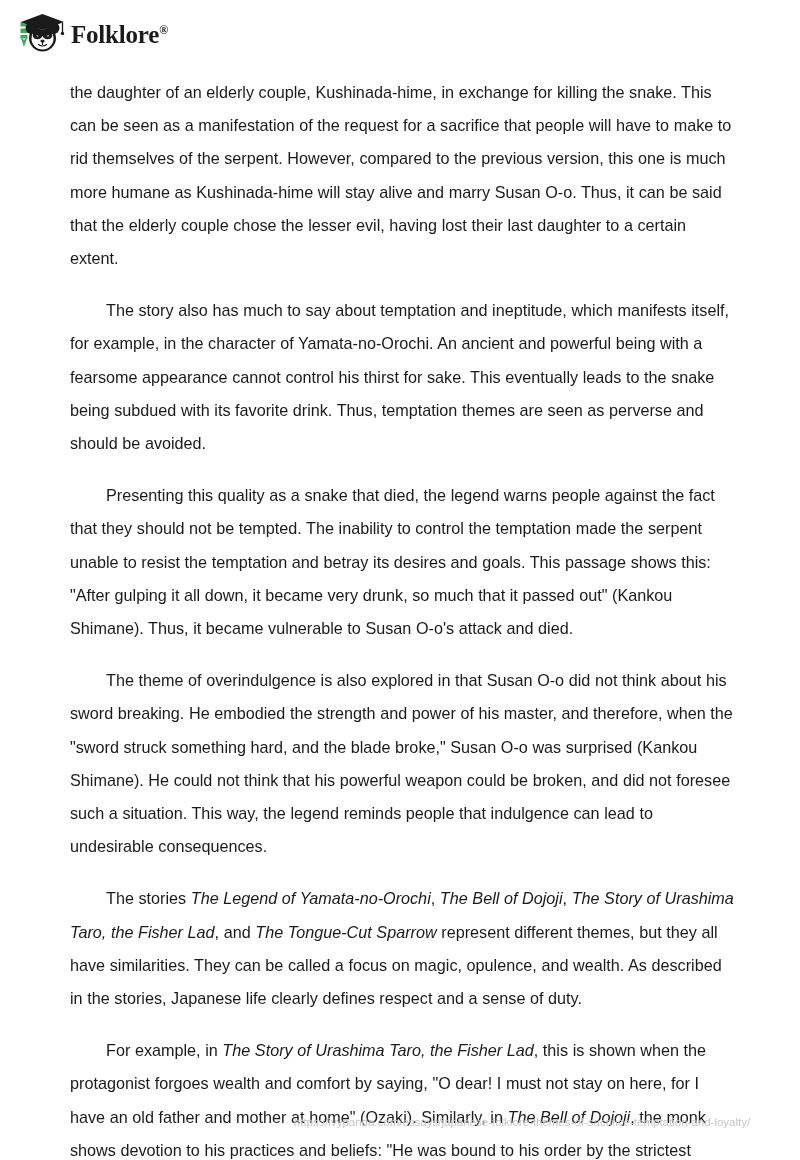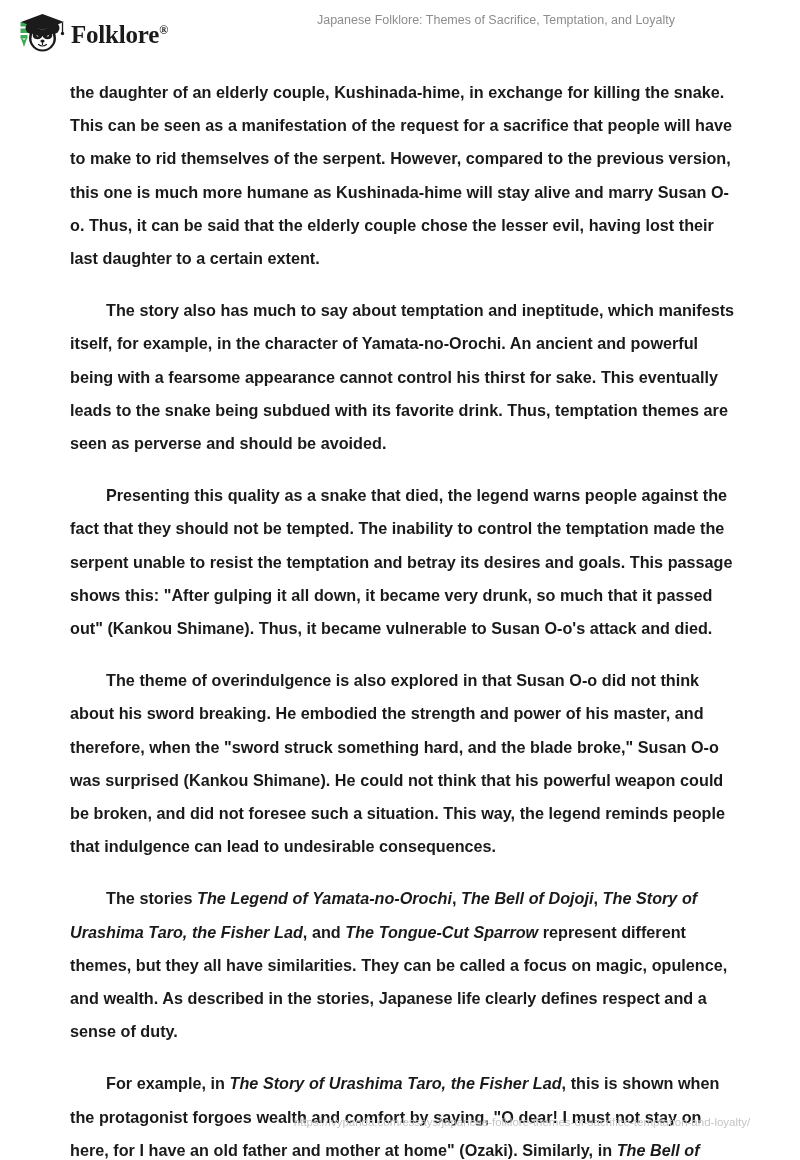--- a/index.html
+++ b/index.html
@@ -76,21 +76,20 @@
     width: 666px;
   }
   .para {
     font-size: 16.2px;
     line-height: 33.2px;
     color: #1a1a1a;
     text-align: left;
     margin: 0 0 19px 0;
     text-indent: 0;
     word-spacing: 0.1px;
-    font-weight: bold;
   }
   .para.indent {
     text-indent: 36px;
   }
   .para em, .para i {
     font-style: italic;
   }
 
   
   #page-footer {
@@ -149,21 +148,20 @@
       <g>
         <path d="M57 6 L100 22 L57 38 L14 22 Z" fill="#1b1b1b"></path>
         <path d="M36 29 L36 45 Q57 56 78 45 L78 29 L57 38 Z" fill="#1b1b1b"></path>
         <path d="M97 23 L97 43" stroke="#1b1b1b" stroke-width="2.6" fill="none"></path>
         <circle cx="97" cy="45" r="3.4" fill="#1b1b1b"></circle>
       </g>
     </svg>
     <span id="brand-wordmark"><span>Folklore</span><span class="reg">®</span></span>
   </div>
 
-  <div id="header-title">Japanese Folklore: Themes of Sacrifice, Temptation, and Loyalty</div>
 </div>
 
 <div id="essay-body">
     <p class="para"><span>the daughter of an elderly couple, Kushinada-hime, in exchange for killing the snake. This can be seen as a manifestation of the request for a sacrifice that people will have to make to rid themselves of the serpent. However, compared to the previous version, this one is much more humane as Kushinada-hime will stay alive and marry Susan O-o. Thus, it can be said that the elderly couple chose the lesser evil, having lost their last daughter to a certain extent.</span></p>
     <p class="para indent"><span>The story also has much to say about temptation and ineptitude, which manifests itself, for example, in the character of Yamata-no-Orochi. An ancient and powerful being with a fearsome appearance cannot control his thirst for sake. This eventually leads to the snake being subdued with its favorite drink. Thus, temptation themes are seen as perverse and should be avoided.</span></p>
     <p class="para indent"><span>Presenting this quality as a snake that died, the legend warns people against the fact that they should not be tempted. The inability to control the temptation made the serpent unable to resist the temptation and betray its desires and goals. This passage shows this: "After gulping it all down, it became very drunk, so much that it passed out" (Kankou Shimane). Thus, it became vulnerable to Susan O-o's attack and died.</span></p>
     <p class="para indent"><span>The theme of overindulgence is also explored in that Susan O-o did not think about his sword breaking. He embodied the strength and power of his master, and therefore, when the "sword struck something hard, and the blade broke," Susan O-o was surprised (Kankou Shimane). He could not think that his powerful weapon could be broken, and did not foresee such a situation. This way, the legend reminds people that indulgence can lead to undesirable consequences.</span></p>
     <p class="para indent"><span>The stories </span><em>The Legend of Yamata-no-Orochi</em><span>, </span><em>The Bell of Dojoji</em><span>, </span><em>The Story of Urashima Taro, the Fisher Lad</em><span>, and </span><em>The Tongue-Cut Sparrow</em><span> represent different themes, but they all have similarities. They can be called a focus on magic, opulence, and wealth. As described in the stories, Japanese life clearly defines respect and a sense of duty.</span></p>
     <p class="para indent"><span>For example, in </span><em>The Story of Urashima Taro, the Fisher Lad</em><span>, this is shown when the protagonist forgoes wealth and comfort by saying, "O dear! I must not stay on here, for I have an old father and mother at home" (Ozaki). Similarly, in </span><em>The Bell of Dojoji</em><span>, the monk shows devotion to his practices and beliefs: "He was bound to his order by the strictest vows, but was content" (World of Tales). In The Legend of Yamata-no-Orochi, all the daughters of the elderly couple were also faithful and performed their duty of sacrifice without protest.</span></p>
   </div>

